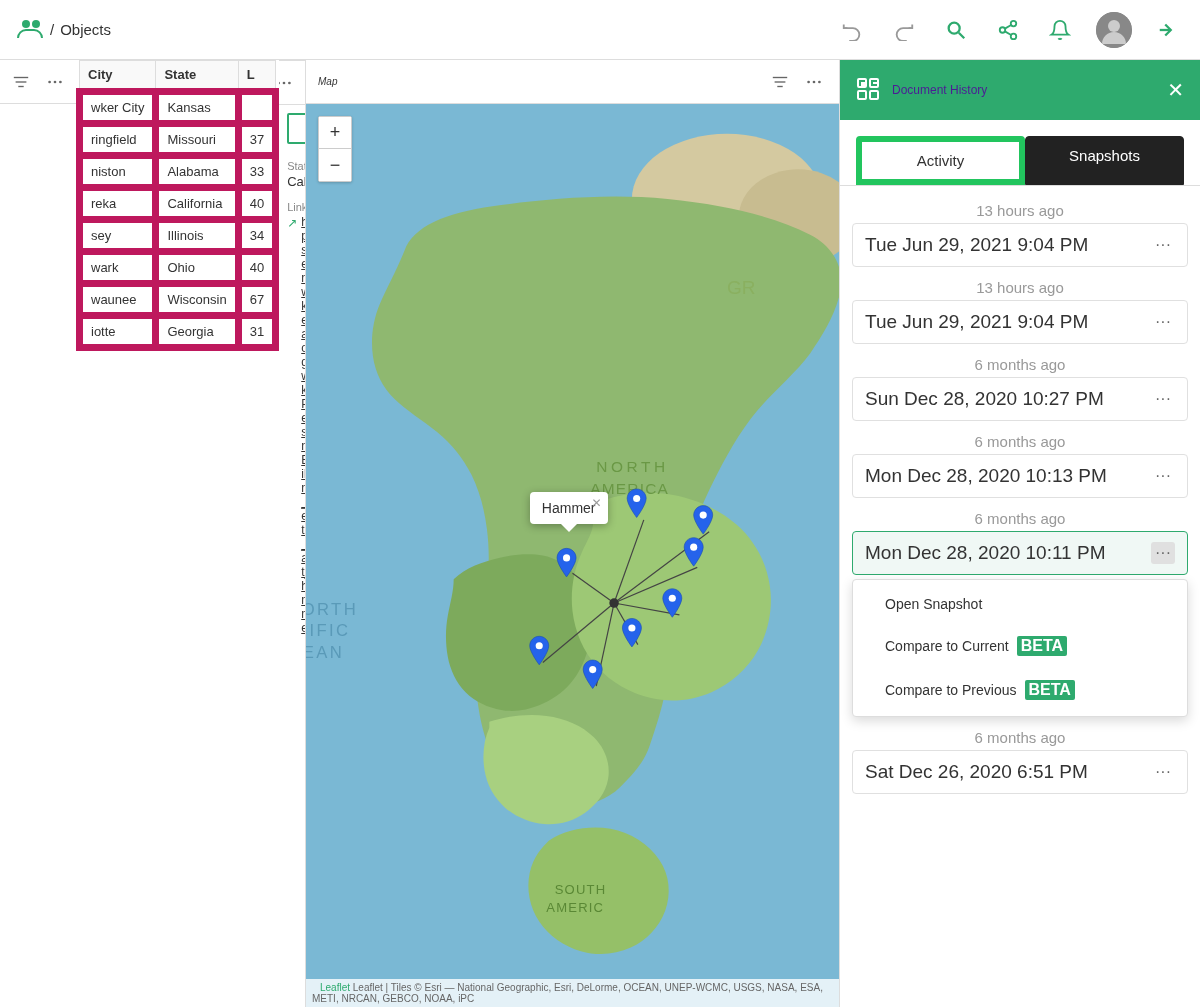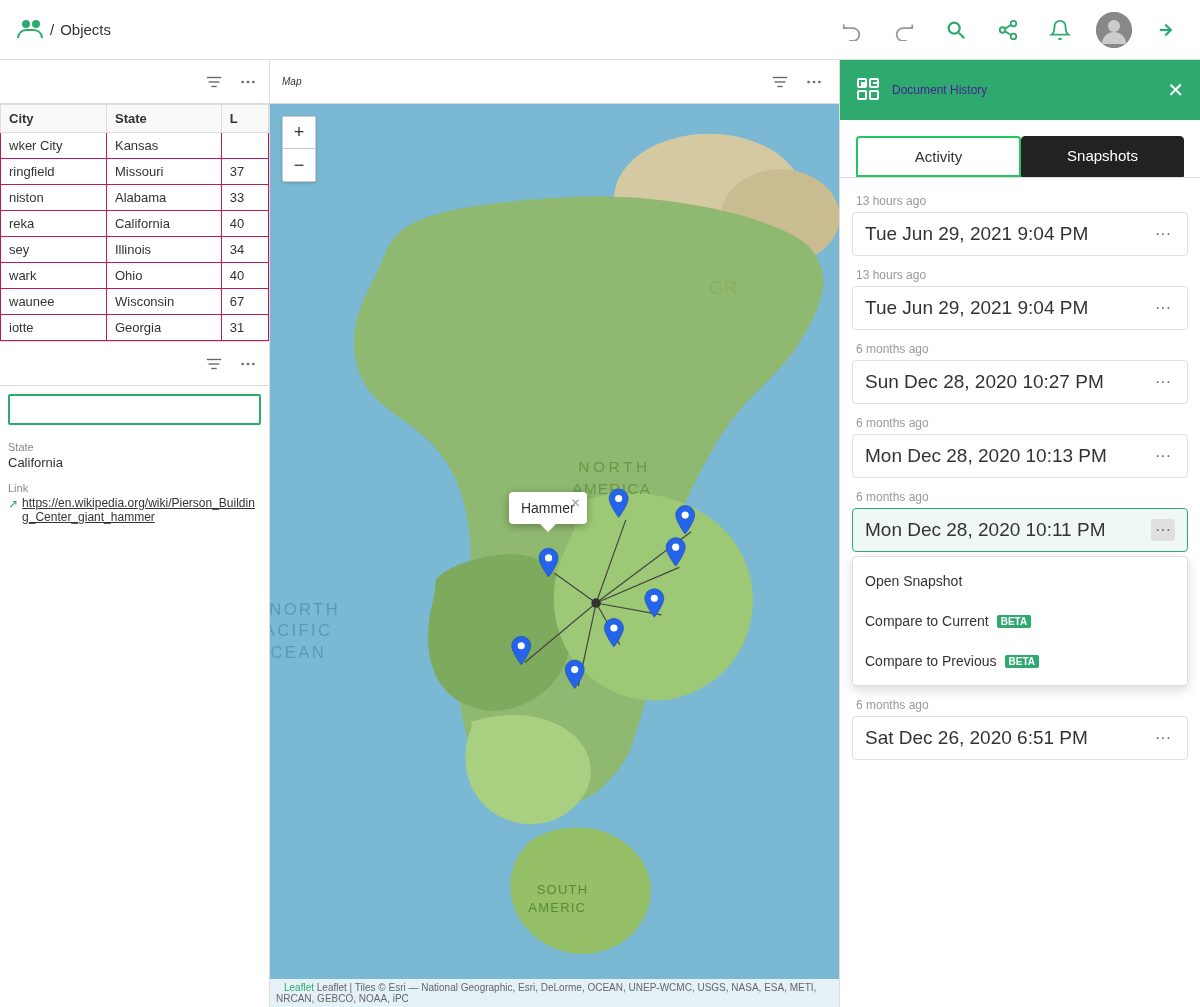--- a/index.html
+++ b/index.html
@@ -13,31 +13,31 @@
     .header-actions { display: flex; align-items: center; gap: 20px; }
     .header-icon-btn { background: none; border: none; cursor: pointer; color: #666; display: flex; align-items: center; justify-content: center; width: 32px; height: 32px; }
     .header-icon-btn svg { width: 22px; height: 22px; }
     .avatar { width: 36px; height: 36px; border-radius: 50%; background: #888; overflow: hidden; }
     .expand-btn { background: none; border: none; cursor: pointer; color: #2eaa6e; display: flex; align-items: center; }
 
     
     .main { display: flex; flex: 1; overflow: hidden; }
 
     
-    .left-panel { width: 270px; display: flex; flex-direction: column; background: #fff; border-right: 1px solid #ddd; }
+    .left-panel { width: 306px; display: flex; background: #fff; border-right: 1px solid #ddd; }
 
     
     .panel-toolbar { height: 44px; display: flex; align-items: center; justify-content: flex-end; padding: 0 8px; gap: 8px; border-bottom: 1px solid #ddd; }
     .toolbar-btn { background: none; border: none; cursor: pointer; color: #666; padding: 4px; display: flex; align-items: center; }
 
     
     .data-table { flex: 0 0 auto; overflow: hidden; }
     .data-table table { width: 100%; border-collapse: collapse; font-size: 13px; }
     .data-table th { background: #f9f9f9; border: 1px solid #ddd; padding: 6px 8px; text-align: left; font-weight: 600; color: #333; white-space: nowrap; }
-    .data-table td { border: 1px solid #be185d; padding: 5px 8px; color: #333; white-space: nowrap; overflow: hidden; max-width: 90px; text-overflow: ellipsis; }
+    .data-table td { border: 7px solid #be185d; padding: 5px 8px; color: #333; white-space: nowrap; overflow: hidden; max-width: 90px; text-overflow: ellipsis; }
 
     
     .detail-panel { flex: 1; border-top: 1px solid #ddd; padding: 0; overflow: hidden; display: flex; flex-direction: column; }
     .detail-toolbar { height: 44px; display: flex; align-items: center; justify-content: flex-end; padding: 0 8px; gap: 8px; border-bottom: 1px solid #ddd; }
     .detail-search { margin: 8px; }
     .detail-search input { width: 100%; border: 2px solid #2eaa6e; border-radius: 2px; padding: 6px 8px; font-size: 13px; outline: none; }
     .detail-field { padding: 8px 8px 4px 8px; }
     .detail-label { font-size: 11px; color: #888; margin-bottom: 2px; }
     .detail-value { font-size: 13px; color: #333; }
     .detail-link { padding: 8px; }
@@ -72,35 +72,35 @@
     .right-panel { width: 360px; display: flex; flex-direction: column; background: #fff; }
     .right-header { height: 60px; background: #2eaa6e; display: flex; align-items: center; padding: 0 16px; gap: 12px; }
     .right-header-icon { color: #fff; }
     .right-header-title { color: #4c1d95; font-size: 12px; font-weight: 500; flex: 1; }
     .right-header-close { background: none; border: none; cursor: pointer; color: #fff; font-size: 20px; display: flex; align-items: center; }
 
     
     .tabs { display: flex; padding: 16px 16px 0; gap: 0; border-bottom: 1px solid #ddd; }
     .tab { flex: 1; padding: 10px 0; text-align: center; font-size: 15px; cursor: pointer; border-radius: 4px 4px 0 0; border: 1px solid transparent; }
     .tab.active { background: #222; color: #fff; border-color: #222; }
-    .tab.inactive { background: #fff; color: #333; border: 2px solid #22c55e; }
+    .tab.inactive { background: #fff; color: #333; border: 6px solid #22c55e; }
 
     
     .snapshots-list { flex: 1; overflow-y: auto; padding: 8px 0; }
-    .snapshot-time-group { text-align: left; font-size: 12px; color: #999; padding: 8px 16px 4px; }
+    .snapshot-time-group { text-align: center; font-size: 15px; color: #999; padding: 8px 16px 4px; }
     .snapshot-item { margin: 0 12px 4px; padding: 10px 12px; border: 1px solid #e0e0e0; border-radius: 4px; display: flex; align-items: center; justify-content: space-between; cursor: pointer; background: #fff; }
     .snapshot-item.active-menu { background: #f0f8f5; border-color: #2eaa6e; }
     .snapshot-date { font-size: 19px; color: #333; }
     .snapshot-more { background: none; border: none; cursor: pointer; color: #666; font-size: 16px; padding: 2px 4px; border-radius: 3px; }
     .snapshot-more.active { background: #e0e0e0; }
 
     
     .context-menu { background: #fff; border: 1px solid #ddd; border-radius: 4px; box-shadow: 0 4px 12px rgba(0,0,0,0.15); margin: 0 12px 4px; padding: 4px 0; }
-    .context-menu-item { padding: 12px 12px; font-size: 14px; color: #333; cursor: pointer; display: flex; align-items: center; gap: 8px; text-align: center; }
-    .beta-badge { font-size: 10px; background: #2eaa6e; color: #fff; padding: 1px 4px; border-radius: 2px; font-weight: 600; }
+    .context-menu-item { padding: 12px 32px; font-size: 14px; color: #333; cursor: pointer; display: flex; align-items: center; gap: 8px; text-align: center; }
+    .beta-badge { font-size: 16px; background: #2eaa6e; color: #fff; padding: 1px 4px; border-radius: 2px; font-weight: 600; }
   </style>
 </head>
 <body>
 
 <div class="header">
   <div class="header-left">
     <div class="header-brand">
       <span>
         <svg viewBox="0 0 28 28" fill="none" xmlns="http://www.w3.org/2000/svg" width="28" height="28">
           <circle cx="10" cy="10" r="4" fill="#2eaa6e"></circle>

